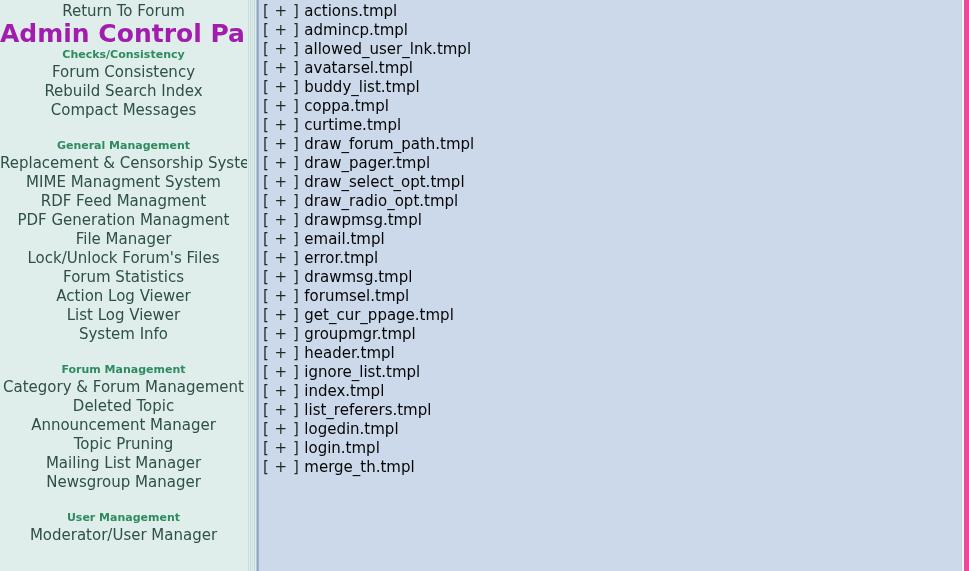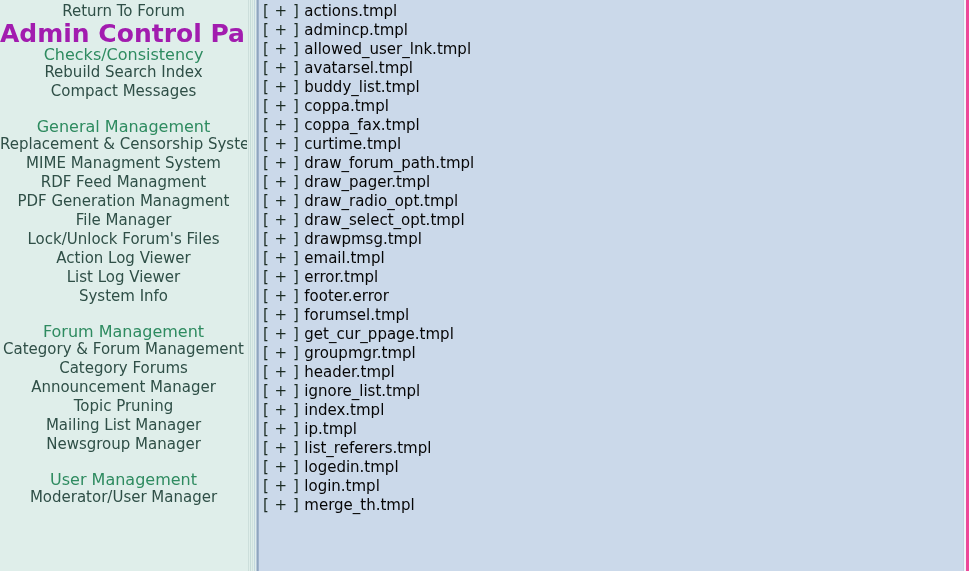--- a/index.html
+++ b/index.html
@@ -51,22 +51,22 @@
     font-size: 25px;
     line-height: 24px;
     color: #a21caf;
     white-space: nowrap;
     margin-top: 1px;
   }
 
   .side-heading {
     display: block;
     font-family: "DejaVu Sans", sans-serif;
-    font-weight: normal;
-    font-size: 16px;
+    font-weight: bold;
+    font-size: 11px;
     line-height: 17px;
     color: #2e8b60;
     white-space: nowrap;
   }
 
   .side-gap { height: 17px; }
 
   
   #gutter {
     position: relative;
@@ -90,21 +90,21 @@
 
   
   #filepanel {
     position: relative;
     flex: 1 1 auto;
     height: 571px;
     background: #cbd9ea;
     overflow: hidden;
     box-sizing: border-box;
     border-left: 1px solid #9fb3cc;
-    border-right: 3px solid #ec4899;
+    border-right: 5px solid #ec4899;
   }
 
   #filelist {
     position: absolute;
     left: 4px;
     top: 2px;
     right: 0;
     bottom: 0;
   }
 
@@ -161,37 +161,39 @@
 
 <div id="app">
 
   <div id="sidebar">
     <a class="side-link" href="#">Return To Forum</a>
 
     <span class="acp-title">Admin Control Panel</span>
 
     <div id="sidebar-sections">
         <span class="side-heading">Checks/Consistency</span>
+        <a class="side-link" href="#">Forum Consistency</a>
         <a class="side-link" href="#">Rebuild Search Index</a>
         <a class="side-link" href="#">Compact Messages</a>
         <div class="side-gap"></div>
         <span class="side-heading">General Management</span>
         <a class="side-link" href="#">Replacement &amp; Censorship System</a>
         <a class="side-link" href="#">MIME Managment System</a>
         <a class="side-link" href="#">RDF Feed Managment</a>
         <a class="side-link" href="#">PDF Generation Managment</a>
         <a class="side-link" href="#">File Manager</a>
         <a class="side-link" href="#">Lock/Unlock Forum's Files</a>
+        <a class="side-link" href="#">Forum Statistics</a>
         <a class="side-link" href="#">Action Log Viewer</a>
         <a class="side-link" href="#">List Log Viewer</a>
         <a class="side-link" href="#">System Info</a>
         <div class="side-gap"></div>
         <span class="side-heading">Forum Management</span>
         <a class="side-link" href="#">Category &amp; Forum Management</a>
-        <a class="side-link" href="#">Category Forums</a>
+        <a class="side-link" href="#">Deleted Topic</a>
         <a class="side-link" href="#">Announcement Manager</a>
         <a class="side-link" href="#">Topic Pruning</a>
         <a class="side-link" href="#">Mailing List Manager</a>
         <a class="side-link" href="#">Newsgroup Manager</a>
         <div class="side-gap"></div>
         <span class="side-heading">User Management</span>
         <a class="side-link" href="#">Moderator/User Manager</a>
       </div>
   </div>
 
@@ -205,37 +207,35 @@
   </div>
 
   <div id="filepanel">
     <div id="filelist">
         <div class="file-row"><span class="file-toggle">[ + ]</span><a class="file-name" href="#">actions.tmpl</a></div>
         <div class="file-row"><span class="file-toggle">[ + ]</span><a class="file-name" href="#">admincp.tmpl</a></div>
         <div class="file-row"><span class="file-toggle">[ + ]</span><a class="file-name" href="#">allowed_user_lnk.tmpl</a></div>
         <div class="file-row"><span class="file-toggle">[ + ]</span><a class="file-name" href="#">avatarsel.tmpl</a></div>
         <div class="file-row"><span class="file-toggle">[ + ]</span><a class="file-name" href="#">buddy_list.tmpl</a></div>
         <div class="file-row"><span class="file-toggle">[ + ]</span><a class="file-name" href="#">coppa.tmpl</a></div>
-        <div class="file-row"><span class="file-toggle">[ + ]</span><a class="file-name" href="#">coppa_fax.tmpl</a></div>
         <div class="file-row"><span class="file-toggle">[ + ]</span><a class="file-name" href="#">curtime.tmpl</a></div>
         <div class="file-row"><span class="file-toggle">[ + ]</span><a class="file-name" href="#">draw_forum_path.tmpl</a></div>
         <div class="file-row"><span class="file-toggle">[ + ]</span><a class="file-name" href="#">draw_pager.tmpl</a></div>
+        <div class="file-row"><span class="file-toggle">[ + ]</span><a class="file-name" href="#">draw_select_opt.tmpl</a></div>
         <div class="file-row"><span class="file-toggle">[ + ]</span><a class="file-name" href="#">draw_radio_opt.tmpl</a></div>
-        <div class="file-row"><span class="file-toggle">[ + ]</span><a class="file-name" href="#">draw_select_opt.tmpl</a></div>
         <div class="file-row"><span class="file-toggle">[ + ]</span><a class="file-name" href="#">drawpmsg.tmpl</a></div>
         <div class="file-row"><span class="file-toggle">[ + ]</span><a class="file-name" href="#">email.tmpl</a></div>
         <div class="file-row"><span class="file-toggle">[ + ]</span><a class="file-name" href="#">error.tmpl</a></div>
-        <div class="file-row"><span class="file-toggle">[ + ]</span><a class="file-name" href="#">footer.error</a></div>
+        <div class="file-row"><span class="file-toggle">[ + ]</span><a class="file-name" href="#">drawmsg.tmpl</a></div>
         <div class="file-row"><span class="file-toggle">[ + ]</span><a class="file-name" href="#">forumsel.tmpl</a></div>
         <div class="file-row"><span class="file-toggle">[ + ]</span><a class="file-name" href="#">get_cur_ppage.tmpl</a></div>
         <div class="file-row"><span class="file-toggle">[ + ]</span><a class="file-name" href="#">groupmgr.tmpl</a></div>
         <div class="file-row"><span class="file-toggle">[ + ]</span><a class="file-name" href="#">header.tmpl</a></div>
         <div class="file-row"><span class="file-toggle">[ + ]</span><a class="file-name" href="#">ignore_list.tmpl</a></div>
         <div class="file-row"><span class="file-toggle">[ + ]</span><a class="file-name" href="#">index.tmpl</a></div>
-        <div class="file-row"><span class="file-toggle">[ + ]</span><a class="file-name" href="#">ip.tmpl</a></div>
         <div class="file-row"><span class="file-toggle">[ + ]</span><a class="file-name" href="#">list_referers.tmpl</a></div>
         <div class="file-row"><span class="file-toggle">[ + ]</span><a class="file-name" href="#">logedin.tmpl</a></div>
         <div class="file-row"><span class="file-toggle">[ + ]</span><a class="file-name" href="#">login.tmpl</a></div>
         <div class="file-row"><span class="file-toggle">[ + ]</span><a class="file-name" href="#">merge_th.tmpl</a></div>
       </div>
     <div id="right-edge"></div>
     <div id="right-edge-inner"></div>
   </div>
 
 </div>

